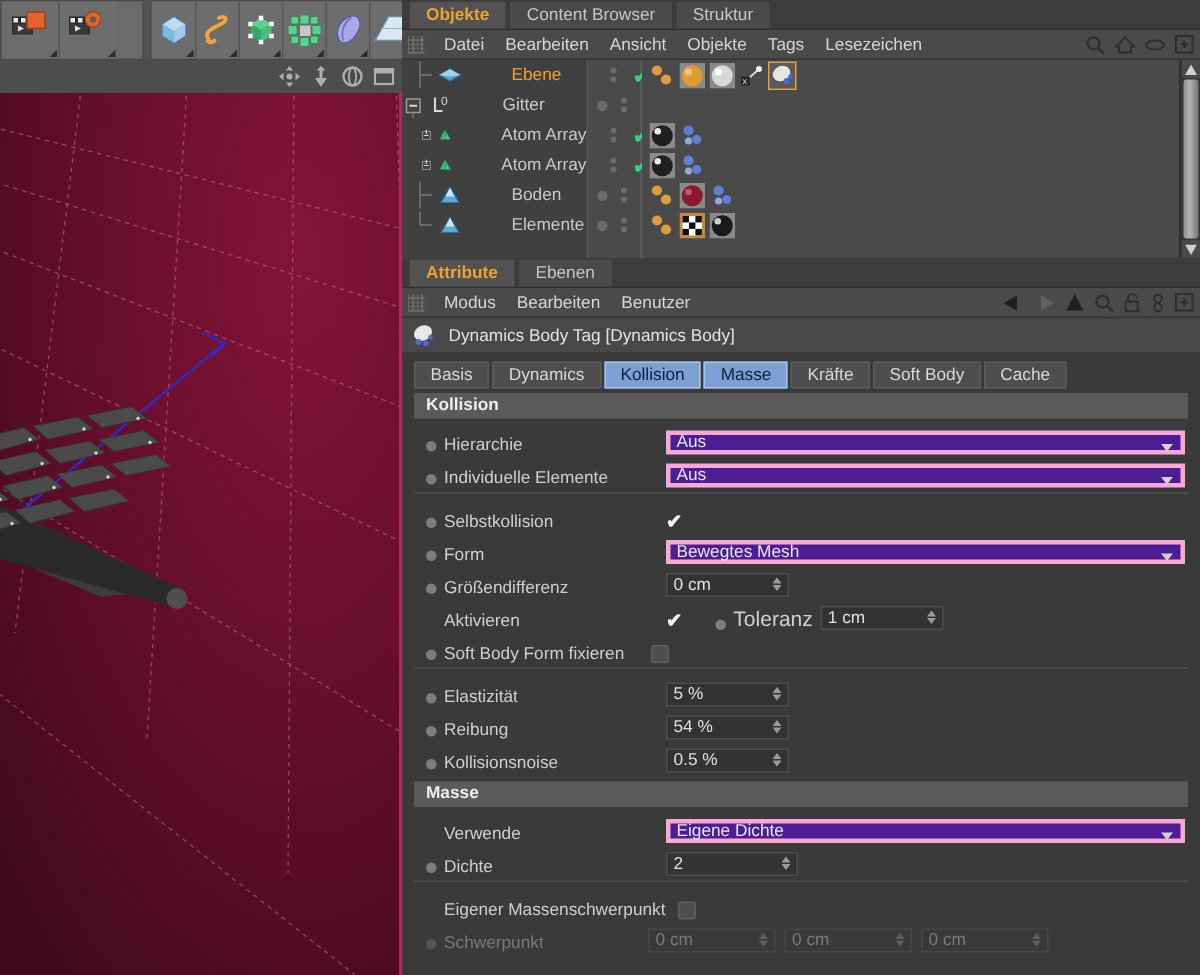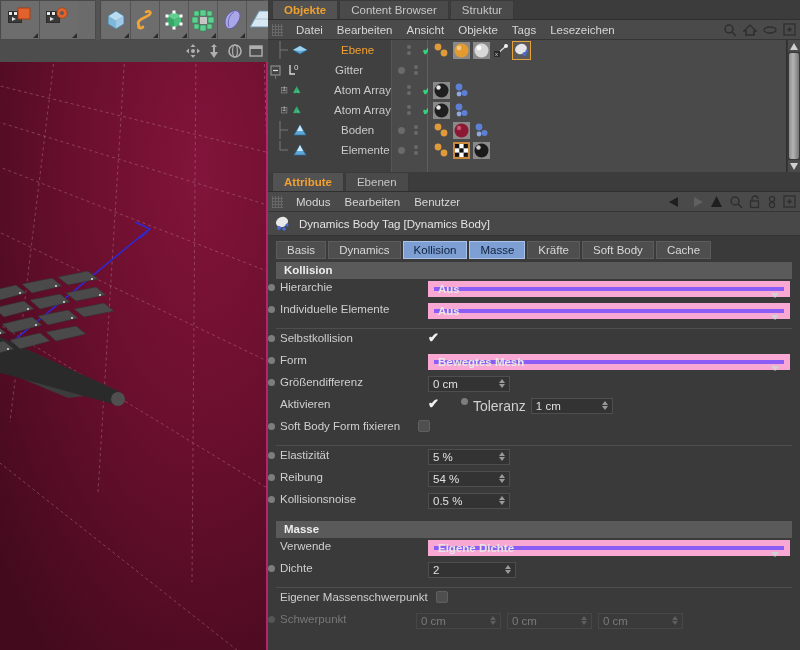--- a/index.html
+++ b/index.html
@@ -154,47 +154,46 @@
   }
   .atab.sel { background: #7d9fd4; border-color: #a8c2e8; color: #10203a; }
 
   .sec-head {
     height: 17px; line-height: 17px;
     background: #5a5a5a; color: #ededed;
     font-size: 11.5px; font-weight: bold;
     padding-left: 8px; margin: 2px 8px 2px 8px;
   }
 
-  .prow { height: 22px; display: flex; align-items: flex-start; padding-left: 0; }
+  .prow { height: 22px; display: flex; align-items: flex-end; padding-left: 16px; }
   .bullet { width: 7px; height: 7px; border-radius: 50%; background: #7d7d7d; margin-right: 5px; flex: none; }
   .bullet.ghost { background: transparent; }
   .bullet.dim { background: #555; }
   .plabel {
     font-size: 11.5px; color: #cfcfcf; white-space: nowrap;
     overflow: hidden;
   }
   .plabel.dim { color: #787878; }
   .leader {
     flex: 1; height: 11px; margin: 0 4px;
     background-image: radial-gradient(circle, #8a8a8a 0.8px, transparent 1px);
     background-size: 4px 11px; background-position: 0 7px;
     background-repeat: repeat-x;
     min-width: 6px;
   }
   .leader.dim { background-image: radial-gradient(circle, #5c5c5c 0.8px, transparent 1px); }
   .labelbox { width: 160px; display: flex; align-items: center; flex: none; }
   .labelbox.narrow { width: 148px; }
 
   .combo {
-    height: 16px; background: #8b5cf6;
-    border: 6px solid #f9a8d4;
+    height: 16px; background: #4c1d95;
+    border: 3px solid #f9a8d4;
     display: flex; align-items: center;
     padding: 0 4px; color: #e6e6e6; font-size: 11.5px;
     position: relative;
-    font-weight: bold;
   }
   .combo .caret {
     position: absolute; right: 5px; top: 6px;
     width: 0; height: 0;
     border-left: 4px solid transparent; border-right: 4px solid transparent;
     border-top: 5px solid #d2d2d2;
   }
   .numfield {
     height: 16px; width: 82px; flex: none;
     background: #333; border: 1px solid #4e4e4e;

